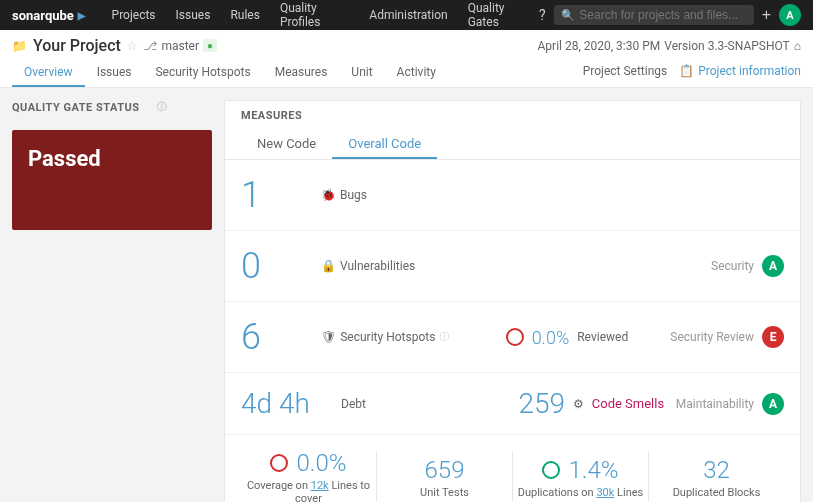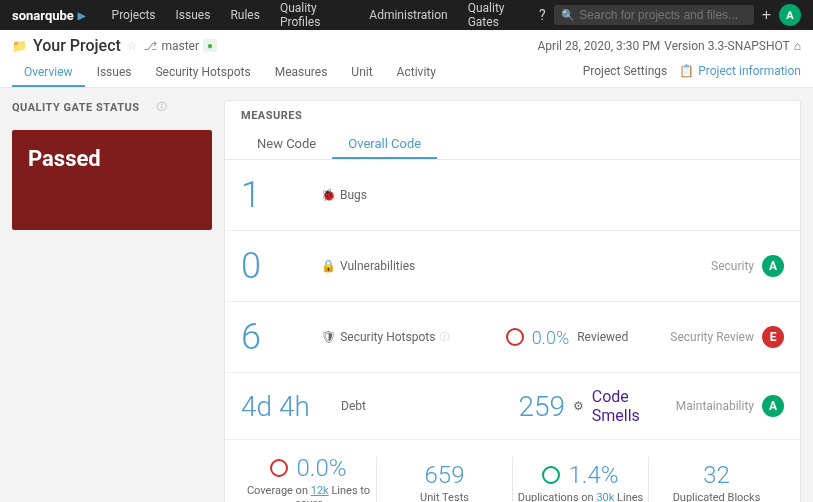--- a/index.html
+++ b/index.html
@@ -206,21 +206,21 @@
     </div>
 
     <div class="metric-row">
       <span class="metric-debt">4d 4h</span>
       <div class="metric-label">
         <span>Debt</span>
       </div>
       <div class="metric-mid">
         <span style="font-size:28px; font-weight:300; color:#4e9bcd;">259</span>
         <span style="color:#666; font-size:12px;">⚙</span>
-        <span style="color:#4c1d95; font-size:16px;">Code Smells</span>
+        <span style="color:#be185d; font-size:13px;">Code Smells</span>
       </div>
       <div class="metric-right">
         <span class="metric-category">Maintainability</span>
         <div class="rating-badge rating-a-maint">A</div>
       </div>
     </div>
 
     <div class="bottom-row">
 
       <div class="bottom-metric">

